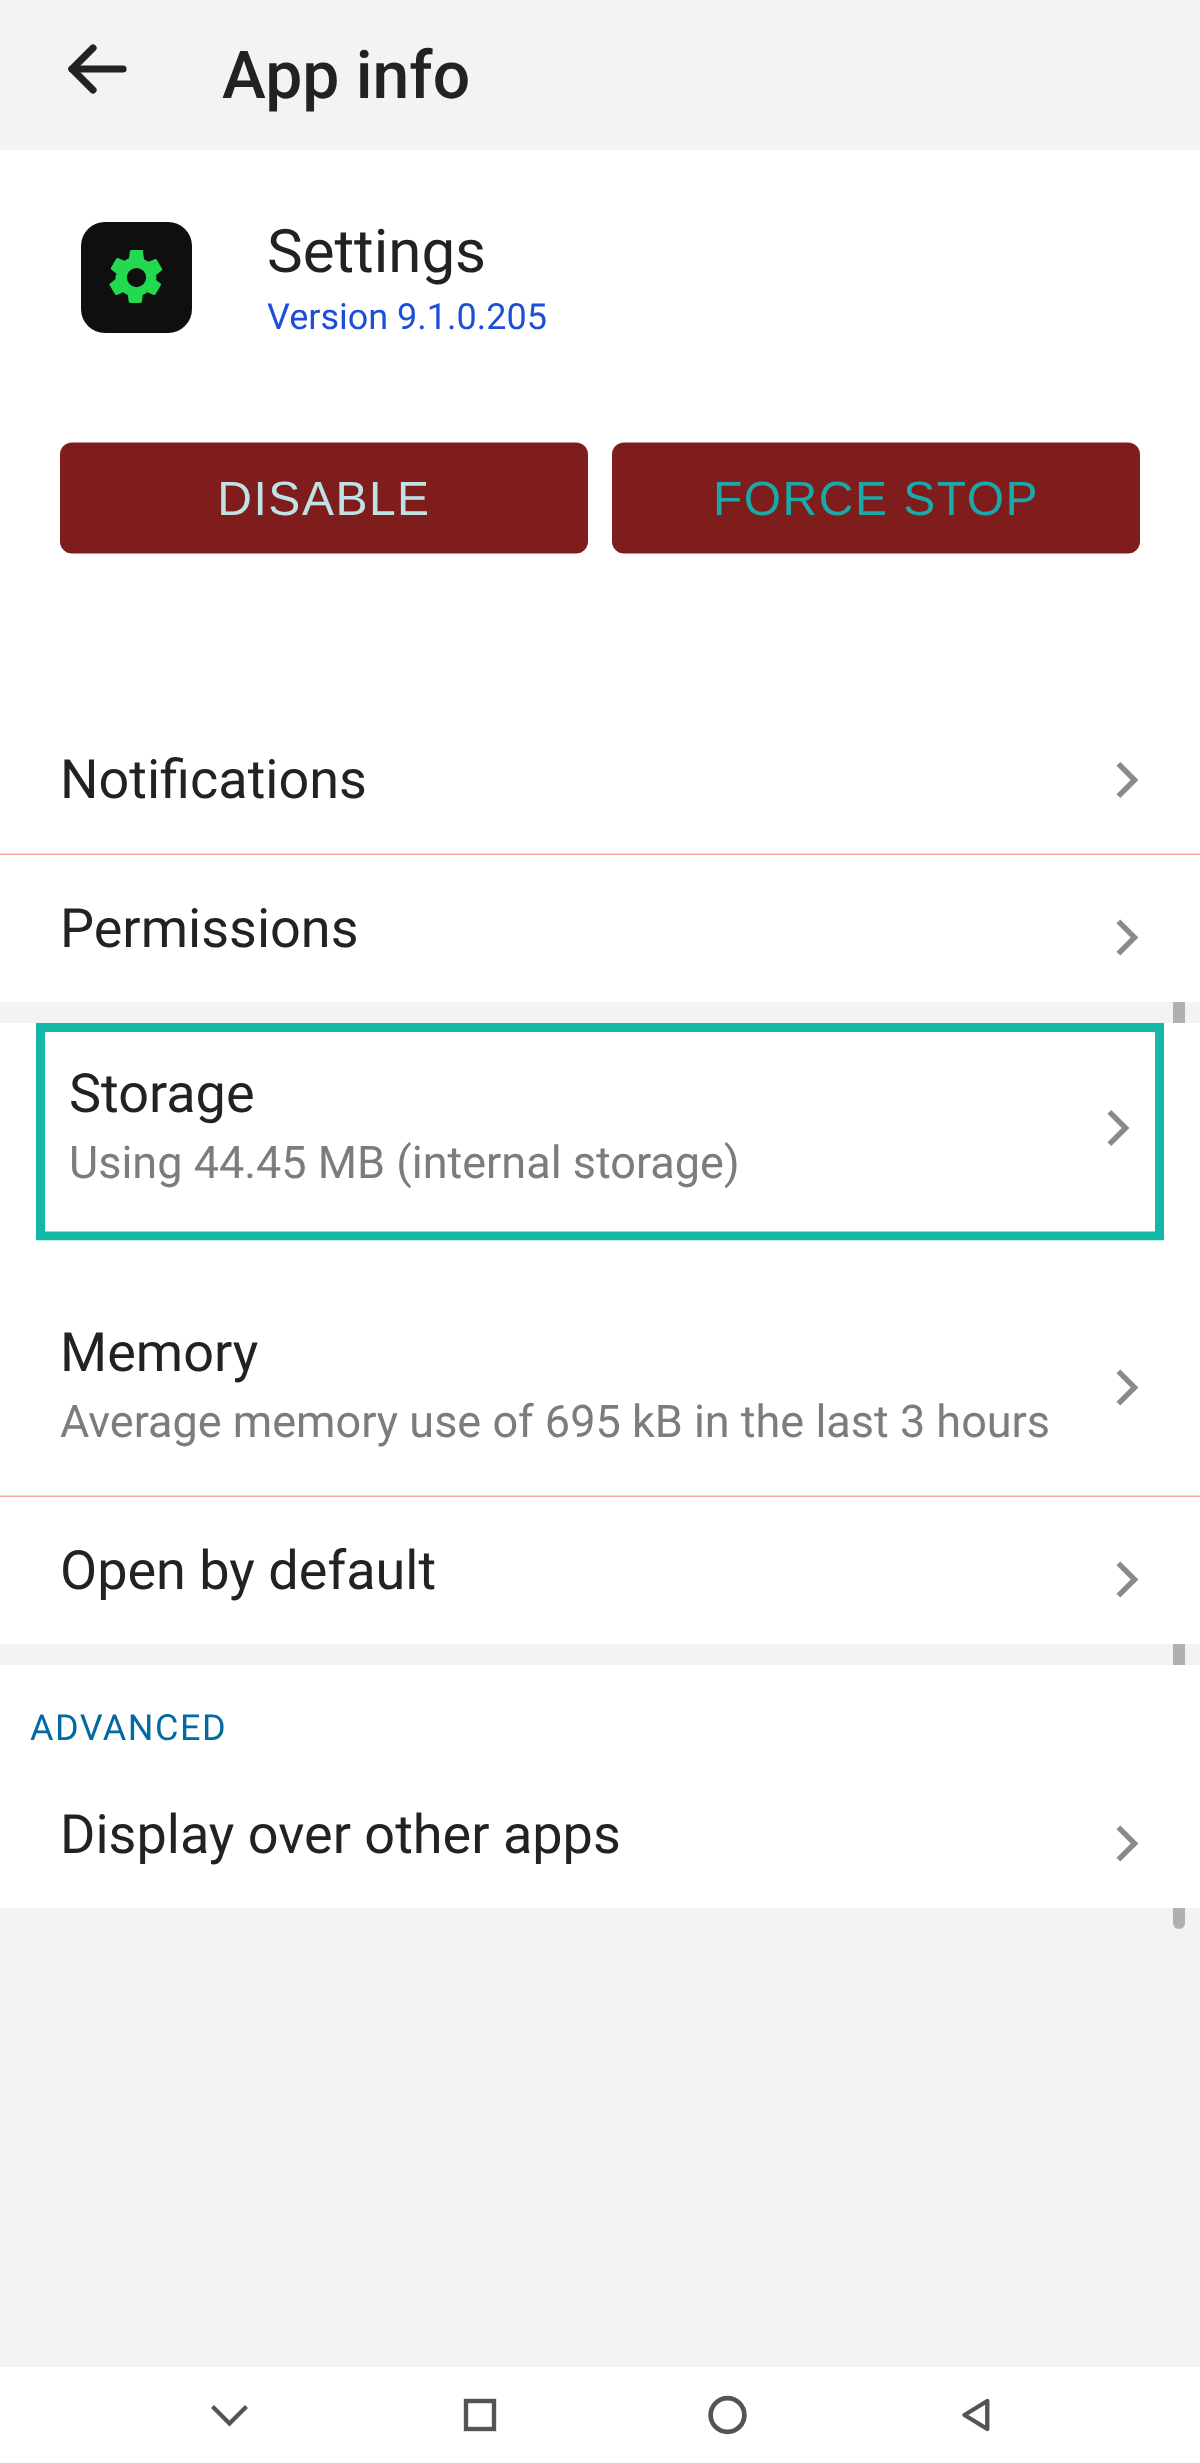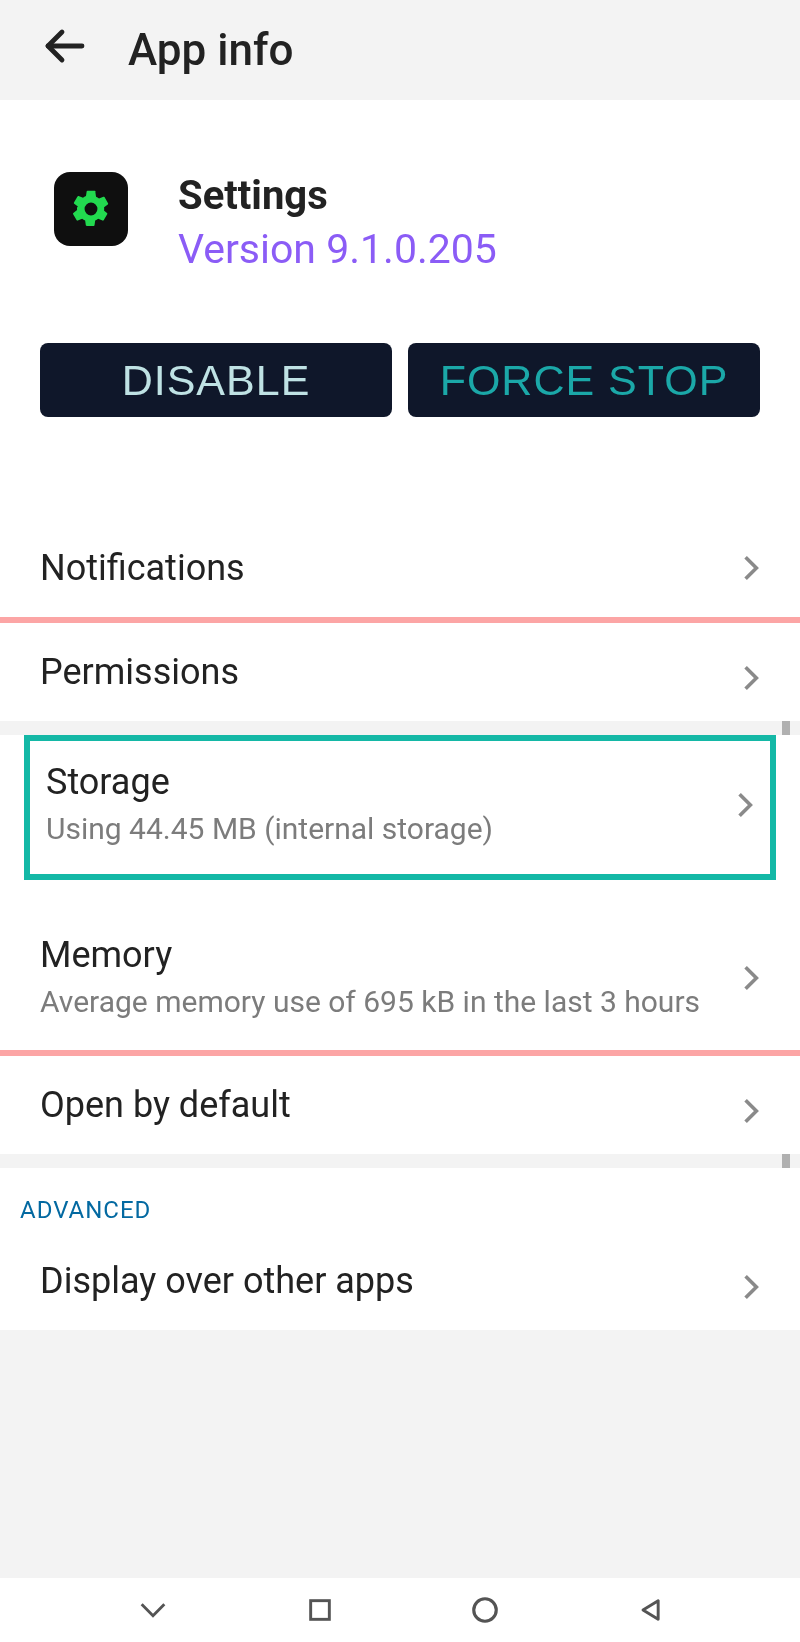--- a/index.html
+++ b/index.html
@@ -11,20 +11,21 @@
       color: #1a1a1a;
       position: relative;
       overflow: hidden;
     }
     .header {
       height: 100px;
       display: flex;
       align-items: center;
       padding: 0 40px;
       background: #f3f3f3;
+      gap: 20px;
     }
     .back-arrow {
       font-size: 48px;
       line-height: 1;
       margin-right: 40px;
       color: #222;
     }
     .header-title {
       font-size: 44px;
       font-weight: 500;
@@ -53,48 +54,48 @@
       height: 74px;
       background: #0f0f0f;
       border-radius: 16px;
       display: flex;
       align-items: center;
       justify-content: center;
       margin-right: 50px;
     }
     .app-icon svg { width: 44px; height: 44px; }
     .app-meta { display: flex; flex-direction: column; gap: 6px; }
-    .app-name { font-size: 40px; font-weight: 700; color: #222; margin-top: 28px; }
-    .app-version { font-size: 41px; color: #8b5cf6; }
+    .app-name { font-size: 40px; font-weight: 400; color: #222; }
+    .app-version { font-size: 24px; color: #1d4ed8; }
     .button-row {
       display: flex;
       gap: 16px;
       padding: 40px 40px 30px 40px;
     }
     .btn {
       flex: 1;
       height: 74px;
       border: none;
       border-radius: 8px;
-      background: #0f172a;
-      font-size: 43px;
+      background: #7f1d1d;
+      font-size: 32px;
       font-weight: 500;
       letter-spacing: 1px;
     }
     .btn-disable { color: #bfe2e4; }
     .btn-force { color: #1ba8a8; }
     .section-gap {
       height: 14px;
       background: #f3f3f3;
     }
     .list-item {
       padding: 28px 40px;
       display: flex;
       align-items: center;
-      border-bottom: 6px solid #fca5a5;
+      border-bottom: 1px solid #fca5a5;
       background: #fff;
     }
     .list-item.noborder { border-bottom: none; align-items: flex-end; }
     .item-body { flex: 1; display: flex; flex-direction: column; gap: 6px; }
     .item-title { font-size: 36px; color: #222; }
     .item-sub { font-size: 30px; color: #7c7c7c; line-height: 1.35; padding-right: 30px;}
     .chev { color: #8a8a8a; }
     .chev svg { width: 18px; height: 30px; display: block; }
     .highlight-box {
       border: 6px solid #14b8a6;

